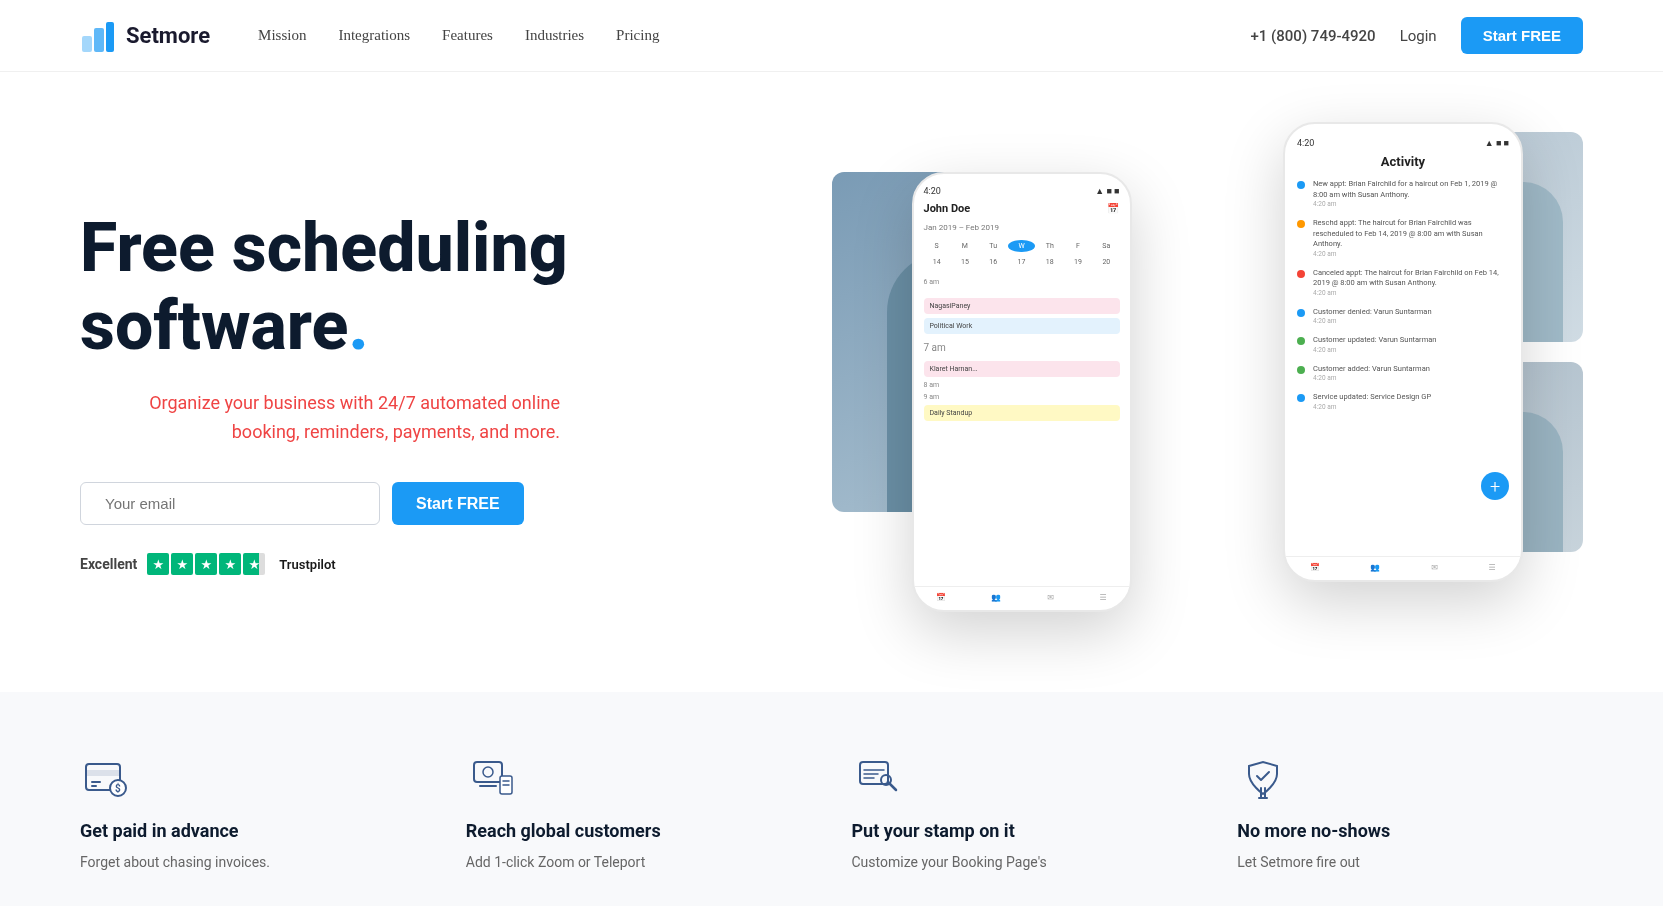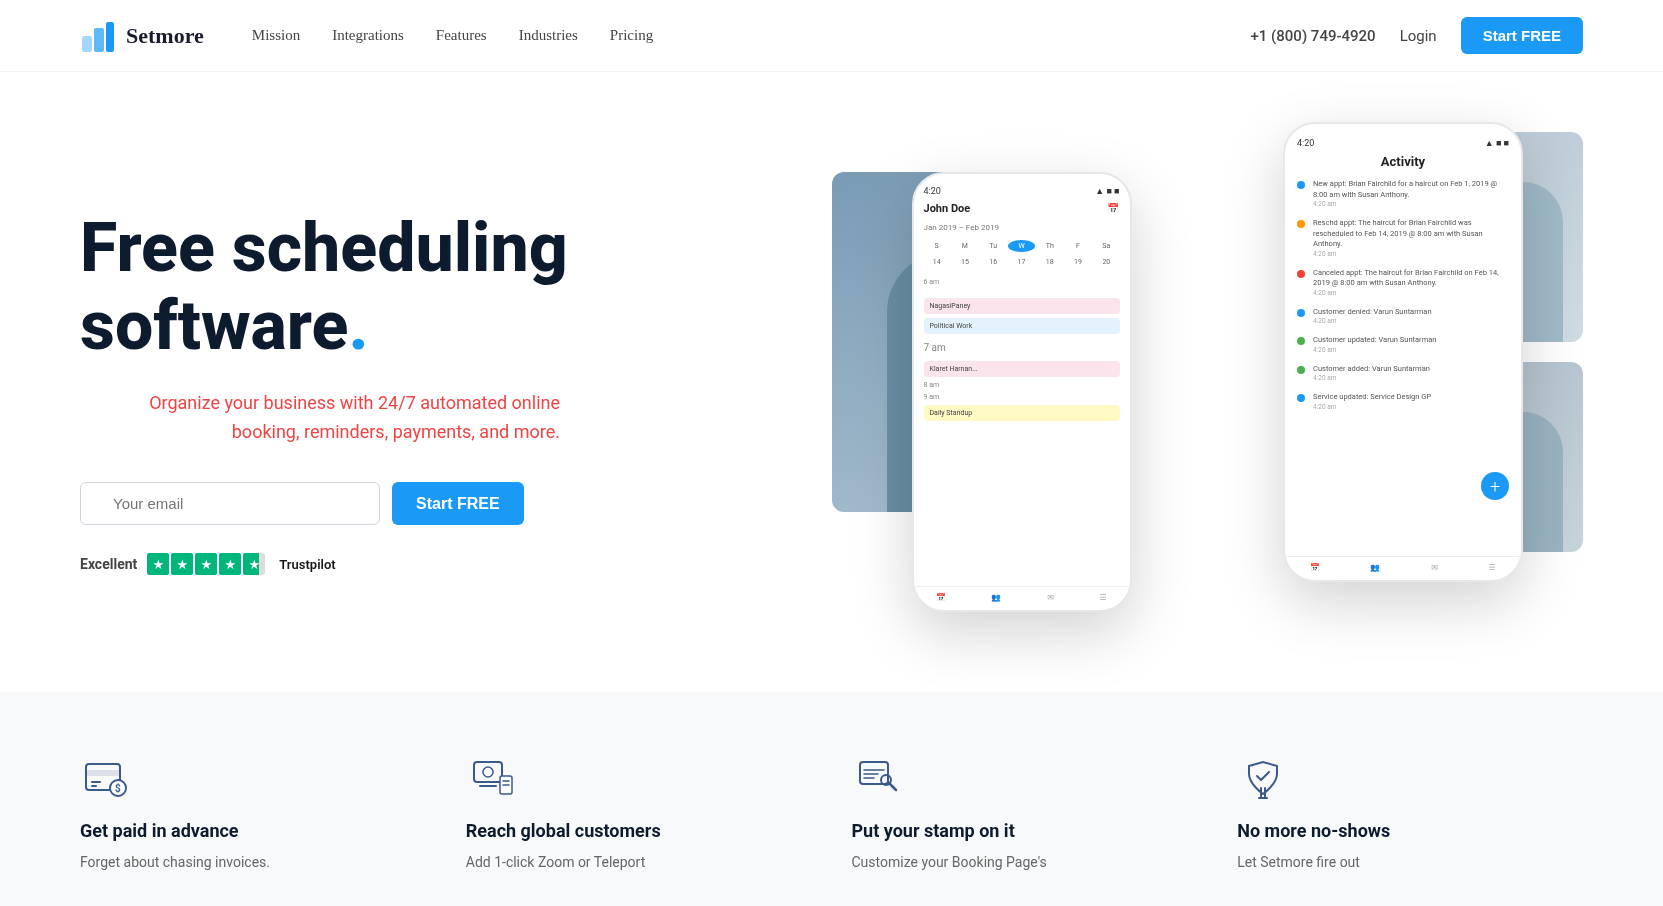--- a/index.html
+++ b/index.html
@@ -15,21 +15,21 @@
       background: #fff;
       border-bottom: 1px solid #f0f0f0;
       position: sticky;
       top: 0;
       z-index: 100;
     }
     .navbar-left { display: flex; align-items: center; gap: 48px; }
     .logo { display: flex; align-items: center; gap: 10px; text-decoration: none; }
     .logo-icon { width: 36px; height: 36px; position: relative; }
     .logo-icon svg { width: 36px; height: 36px; }
-    .logo-text { font-size: 22px; font-weight: 700; color: #1a1a2e; font-family: Liberation Serif, serif; }
+    .logo-text { font-size: 22px; font-weight: 700; color: #1a1a2e; }
     .nav-links { display: flex; align-items: center; gap: 32px; }
     .nav-link { font-size: 15px; color: #444; text-decoration: none; cursor: pointer; font-family: Liberation Serif, serif; }
     .navbar-right { display: flex; align-items: center; gap: 24px; }
     .phone { font-size: 15px; color: #444; font-weight: 500; }
     .login-link { font-size: 15px; color: #444; text-decoration: none; cursor: pointer; }
     .start-free-btn {
       background: #1B9AF5;
       color: #fff;
       border: none;
       border-radius: 6px;
@@ -67,21 +67,21 @@
       margin-bottom: 36px;
       max-width: 480px;
       text-align: right;
     }
     .email-form { display: flex; gap: 12px; margin-bottom: 28px; }
     .email-input {
       flex: 1;
       max-width: 300px;
       border: 1.5px solid #d0d5dd;
       border-radius: 6px;
-      padding: 12px 32px;
+      padding: 12px 24px;
       font-size: 15px;
       color: #999;
       outline: none;
     }
     .hero-cta-btn {
       background: #1B9AF5;
       color: #fff;
       border: none;
       border-radius: 6px;
       padding: 12px 24px;

